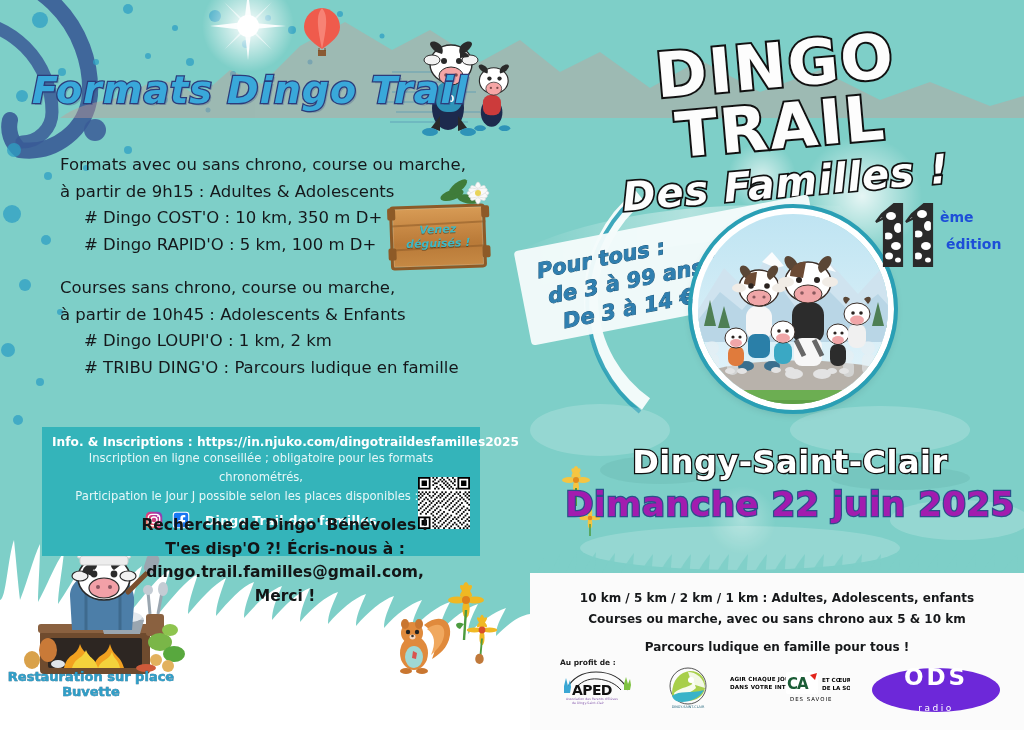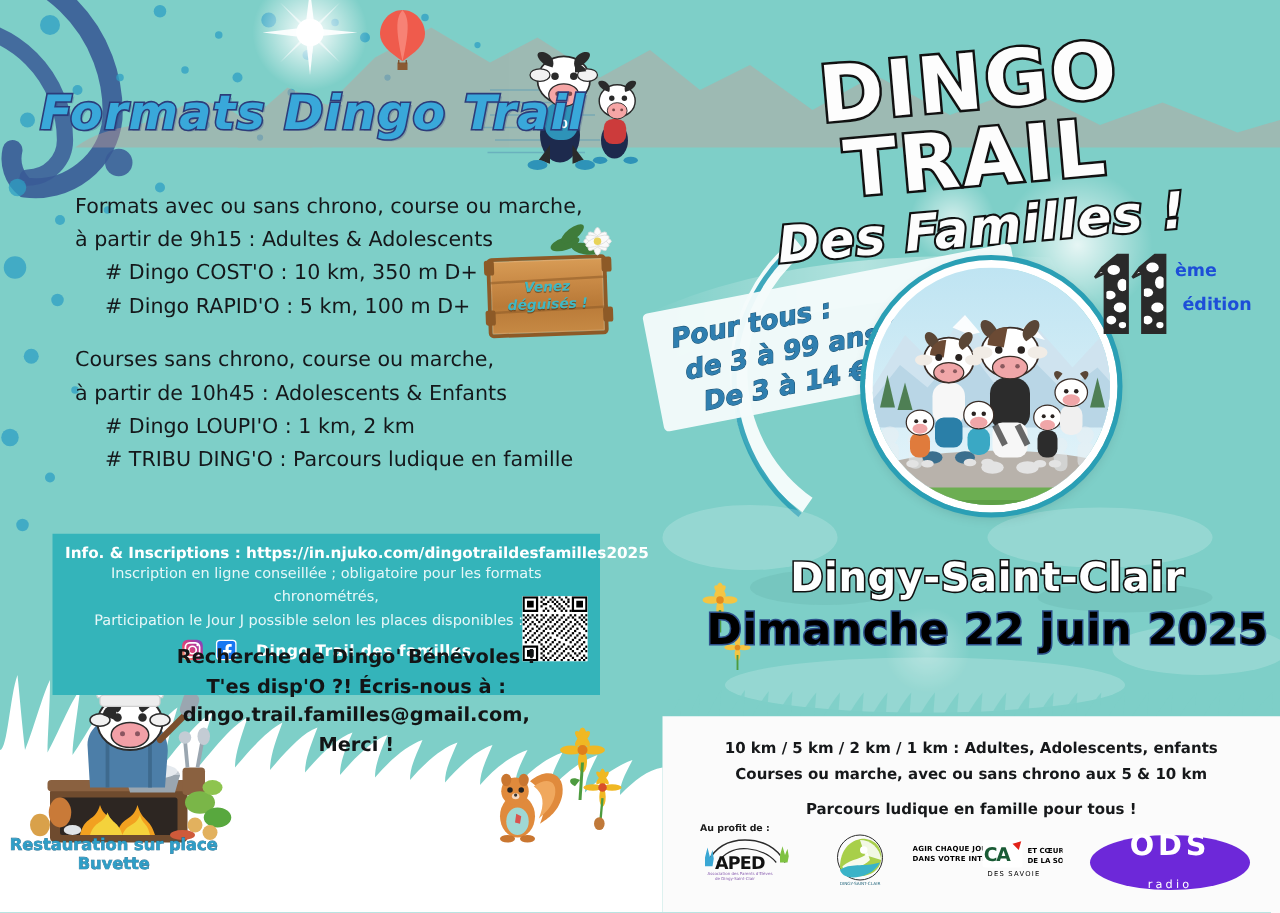--- a/index.html
+++ b/index.html
@@ -207,21 +207,21 @@
     color: #ffffff;
     -webkit-text-stroke: 2.5px #111;
     paint-order: stroke fill;
     letter-spacing: .5px;
   }
   #date {
     position: absolute; left: 560px; top: 484px; width: 460px;
     text-align: center;
     font-family: "DejaVu Sans", sans-serif;
     font-weight: bold; font-size: 34px;
-    color: #000000;
+    color: #a21caf;
     -webkit-text-stroke: 2.4px #2c4f8a;
     paint-order: stroke fill;
     letter-spacing: .5px;
   }
 
   
   #white-panel {
     position: absolute; left: 530px; top: 573px;
     width: 494px; height: 157px;
     background: #fbfbfb;

